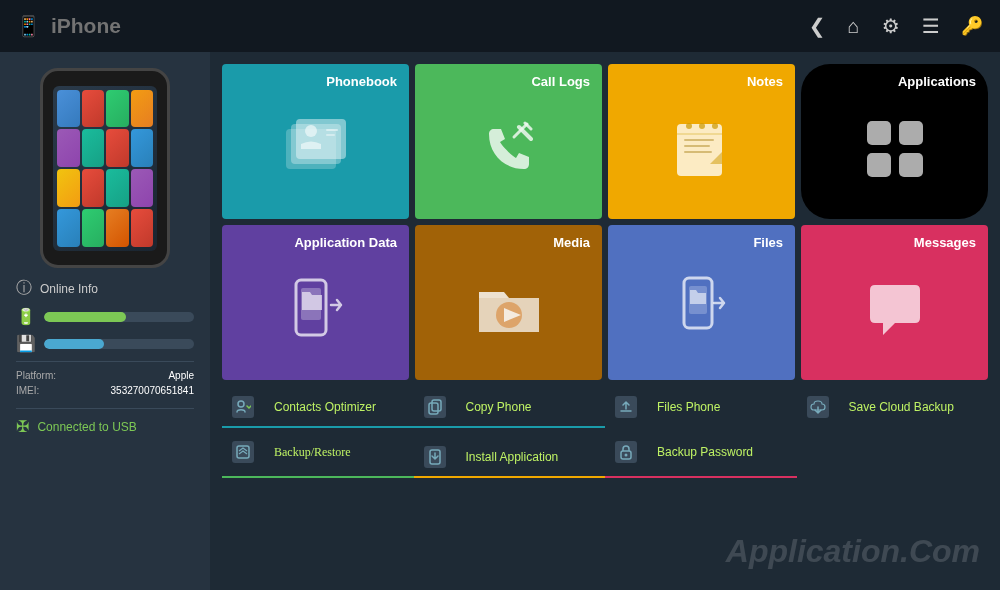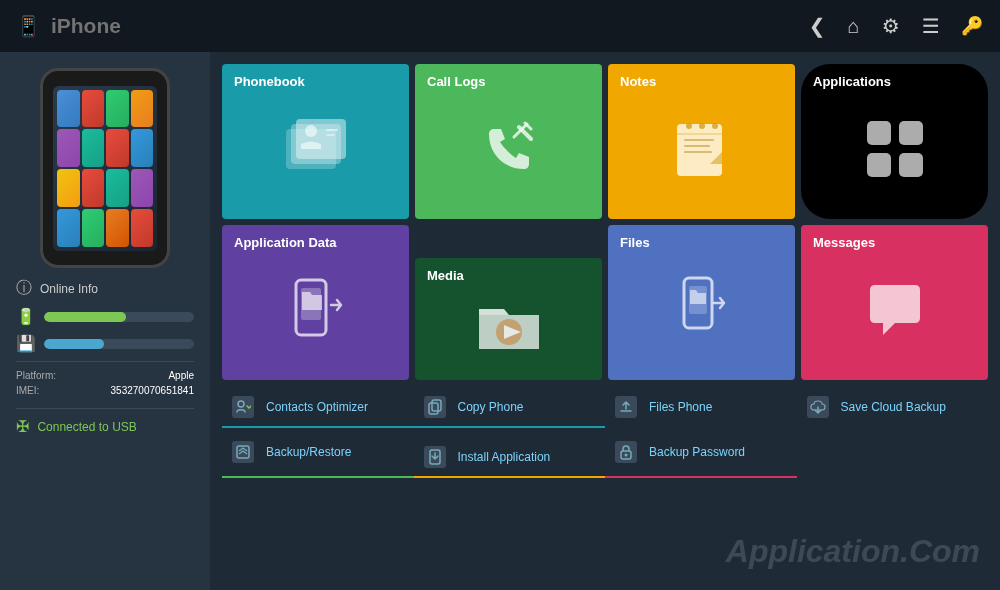--- a/index.html
+++ b/index.html
@@ -177,20 +177,21 @@
       gap: 6px;
     }
     .tile {
       border-radius: 4px;
       padding: 10px 12px;
       display: flex;
       flex-direction: column;
       cursor: pointer;
       position: relative;
       overflow: hidden;
+      text-align: right;
     }
     .tile-label {
       font-size: 13px;
       font-weight: bold;
       color: #fff;
       z-index: 1;
     }
     .tile-icon {
       flex: 1;
       display: flex;
@@ -201,46 +202,46 @@
       width: 80px;
       height: 80px;
       opacity: 0.9;
     }
 
     .tile-phonebook { background: #1a9baa; }
     .tile-calllogs { background: #4cb85b; }
     .tile-notes { background: #f0a800; }
     .tile-applications { background: #000000; border-radius: 29px; }
     .tile-appdata { background: #6040a0; }
-    .tile-media { background: #14532d; margin-top: 33px; }
+    .tile-media { background: #a16207; }
     .tile-files { background: #5070c0; }
     .tile-messages { background: #d83060; }
 
     
     #bottom-toolbar {
       display: grid;
       grid-template-columns: repeat(4, 1fr);
       grid-template-rows: repeat(2, auto);
       gap: 0;
     }
     .toolbar-item {
       display: flex;
       align-items: center;
-      gap: 12px;
+      gap: 20px;
       padding: 8px 10px;
       cursor: pointer;
       border-bottom: 2px solid transparent;
       font-size: 12px;
-      color: #7dd3fc;
+      color: #bef264;
       text-align: center;
     }
     .toolbar-item.border-teal { border-bottom-color: #1a9baa; }
     .toolbar-item.border-yellow { border-bottom-color: #f0a800; margin-top: 10px; }
     .toolbar-item.border-pink { border-bottom-color: #d83060; }
-    .toolbar-item.border-green { border-bottom-color: #4cb85b; }
+    .toolbar-item.border-green { border-bottom-color: #4cb85b; font-family: Liberation Serif, serif; }
     .toolbar-icon {
       width: 22px;
       height: 22px;
       background: #3a4a5a;
       border-radius: 3px;
       display: flex;
       align-items: center;
       justify-content: center;
       font-size: 11px;
       color: #7ab;

